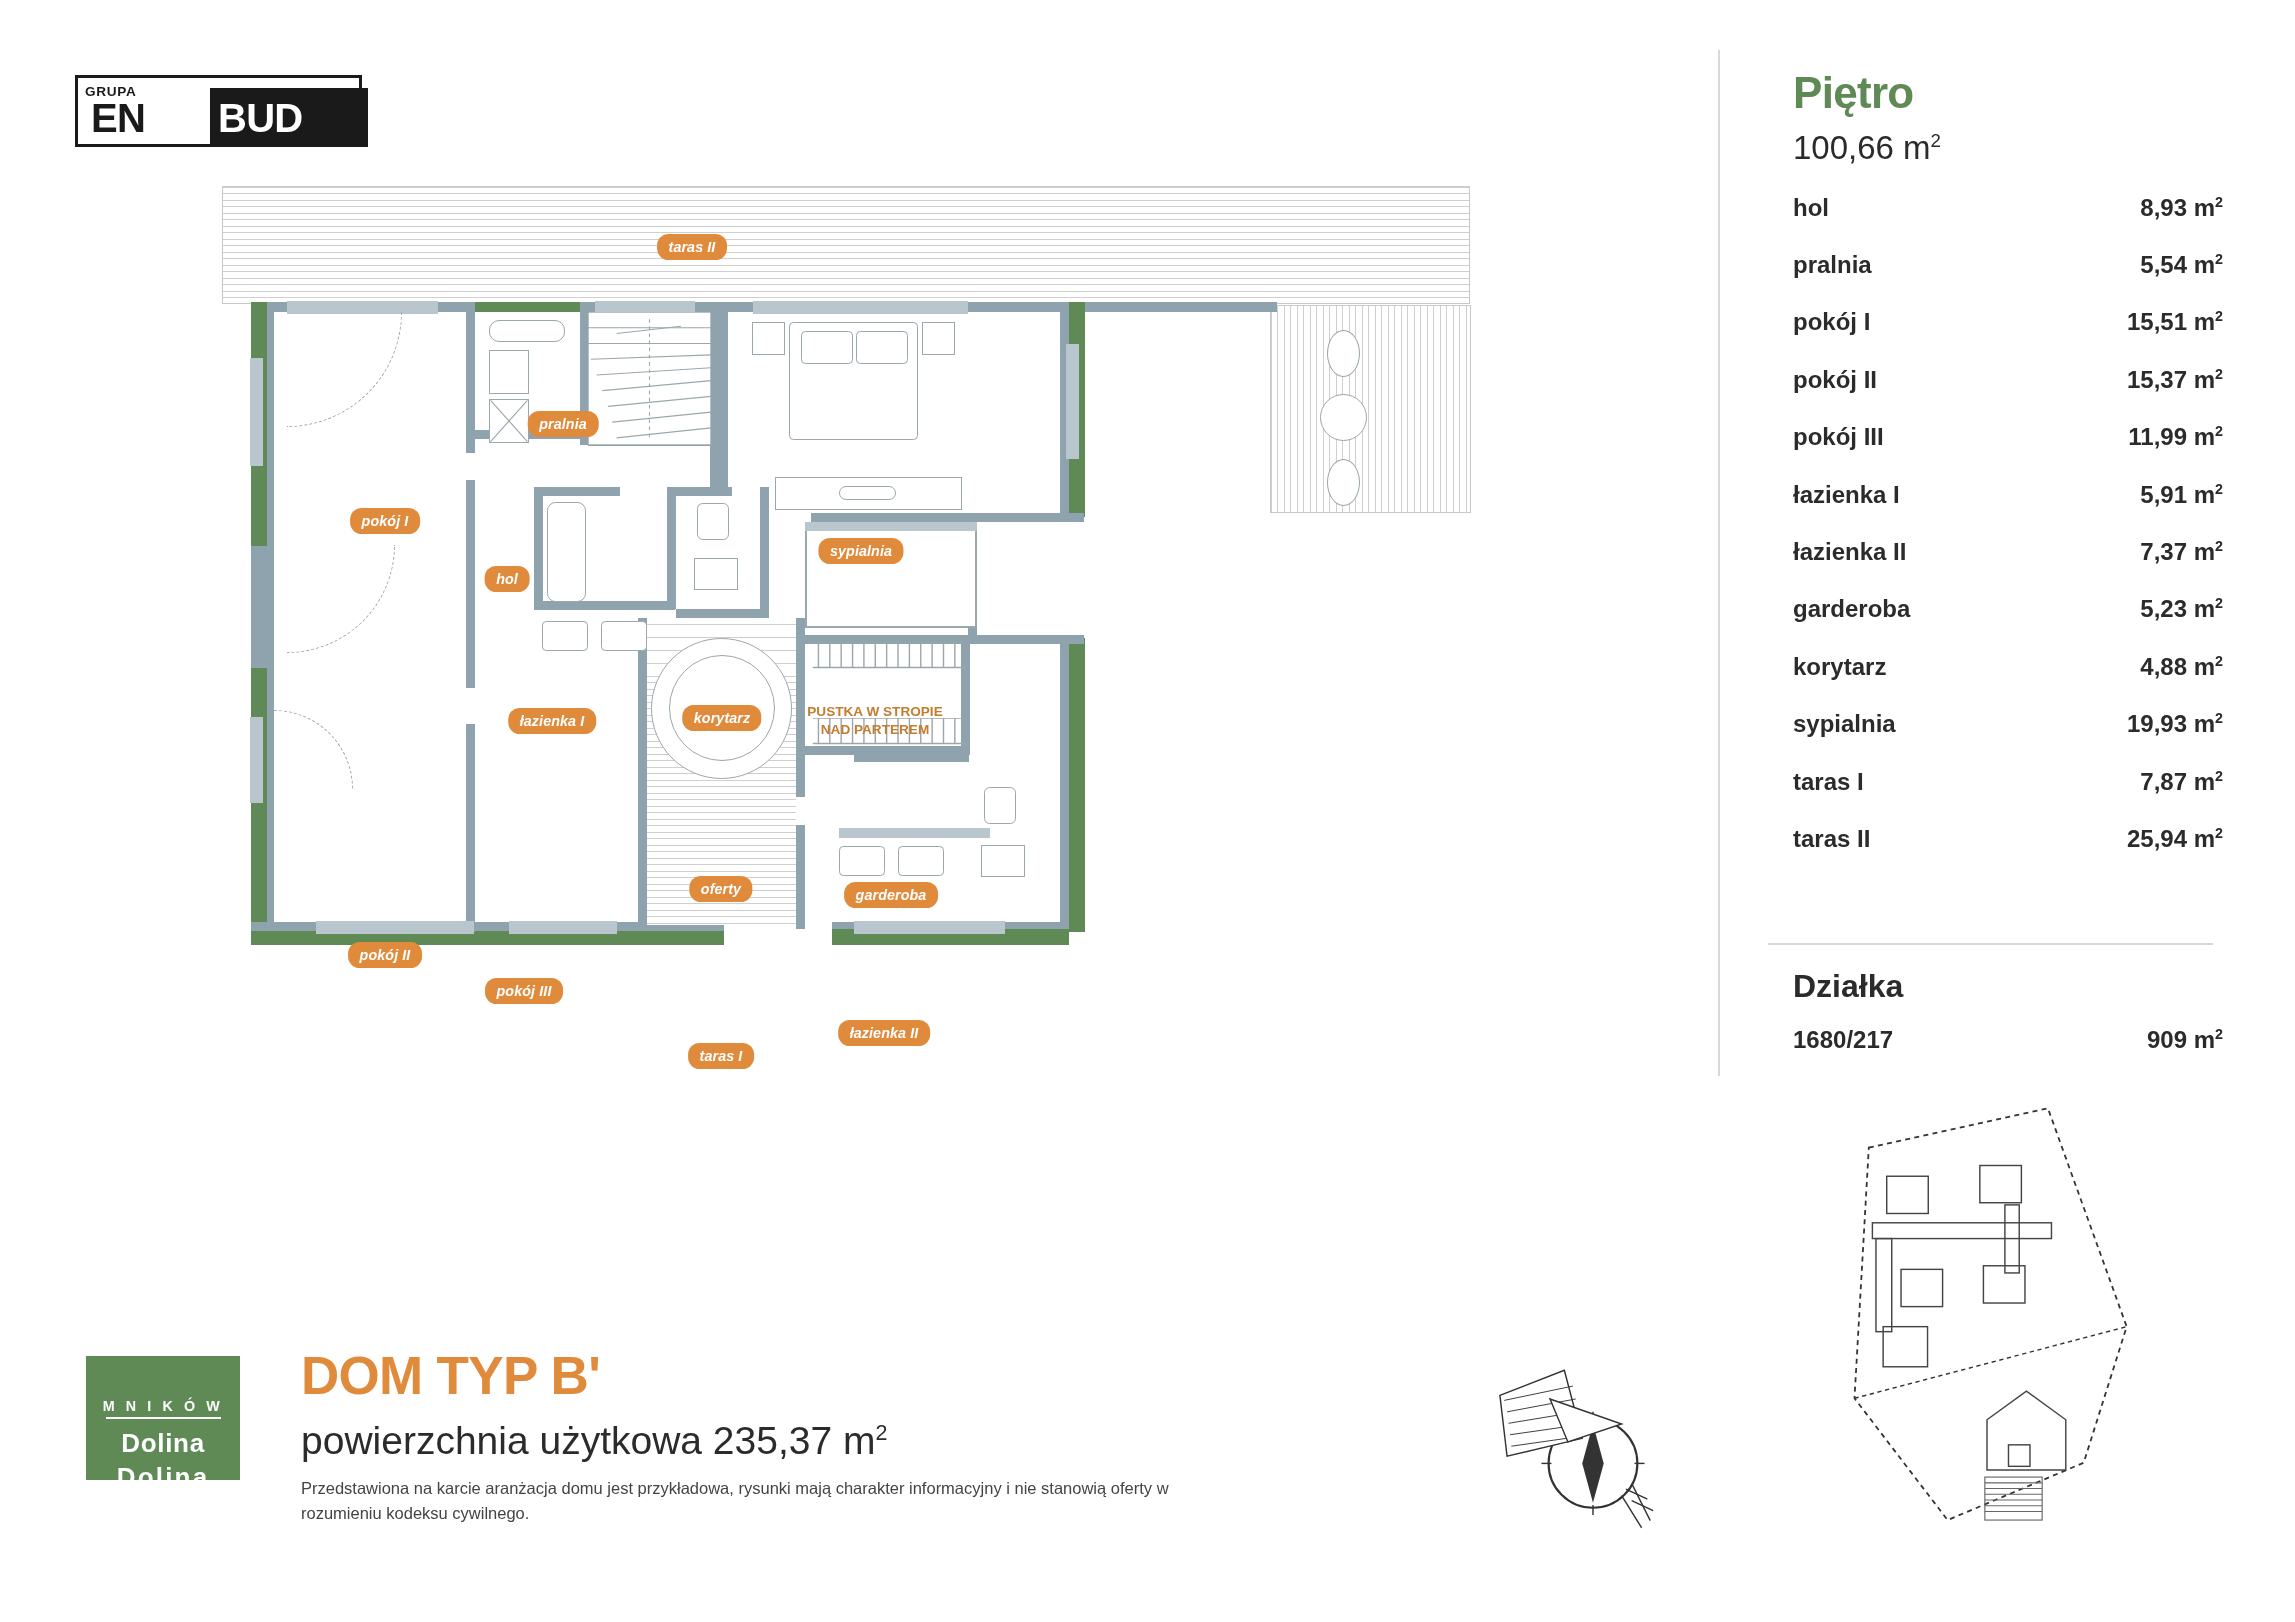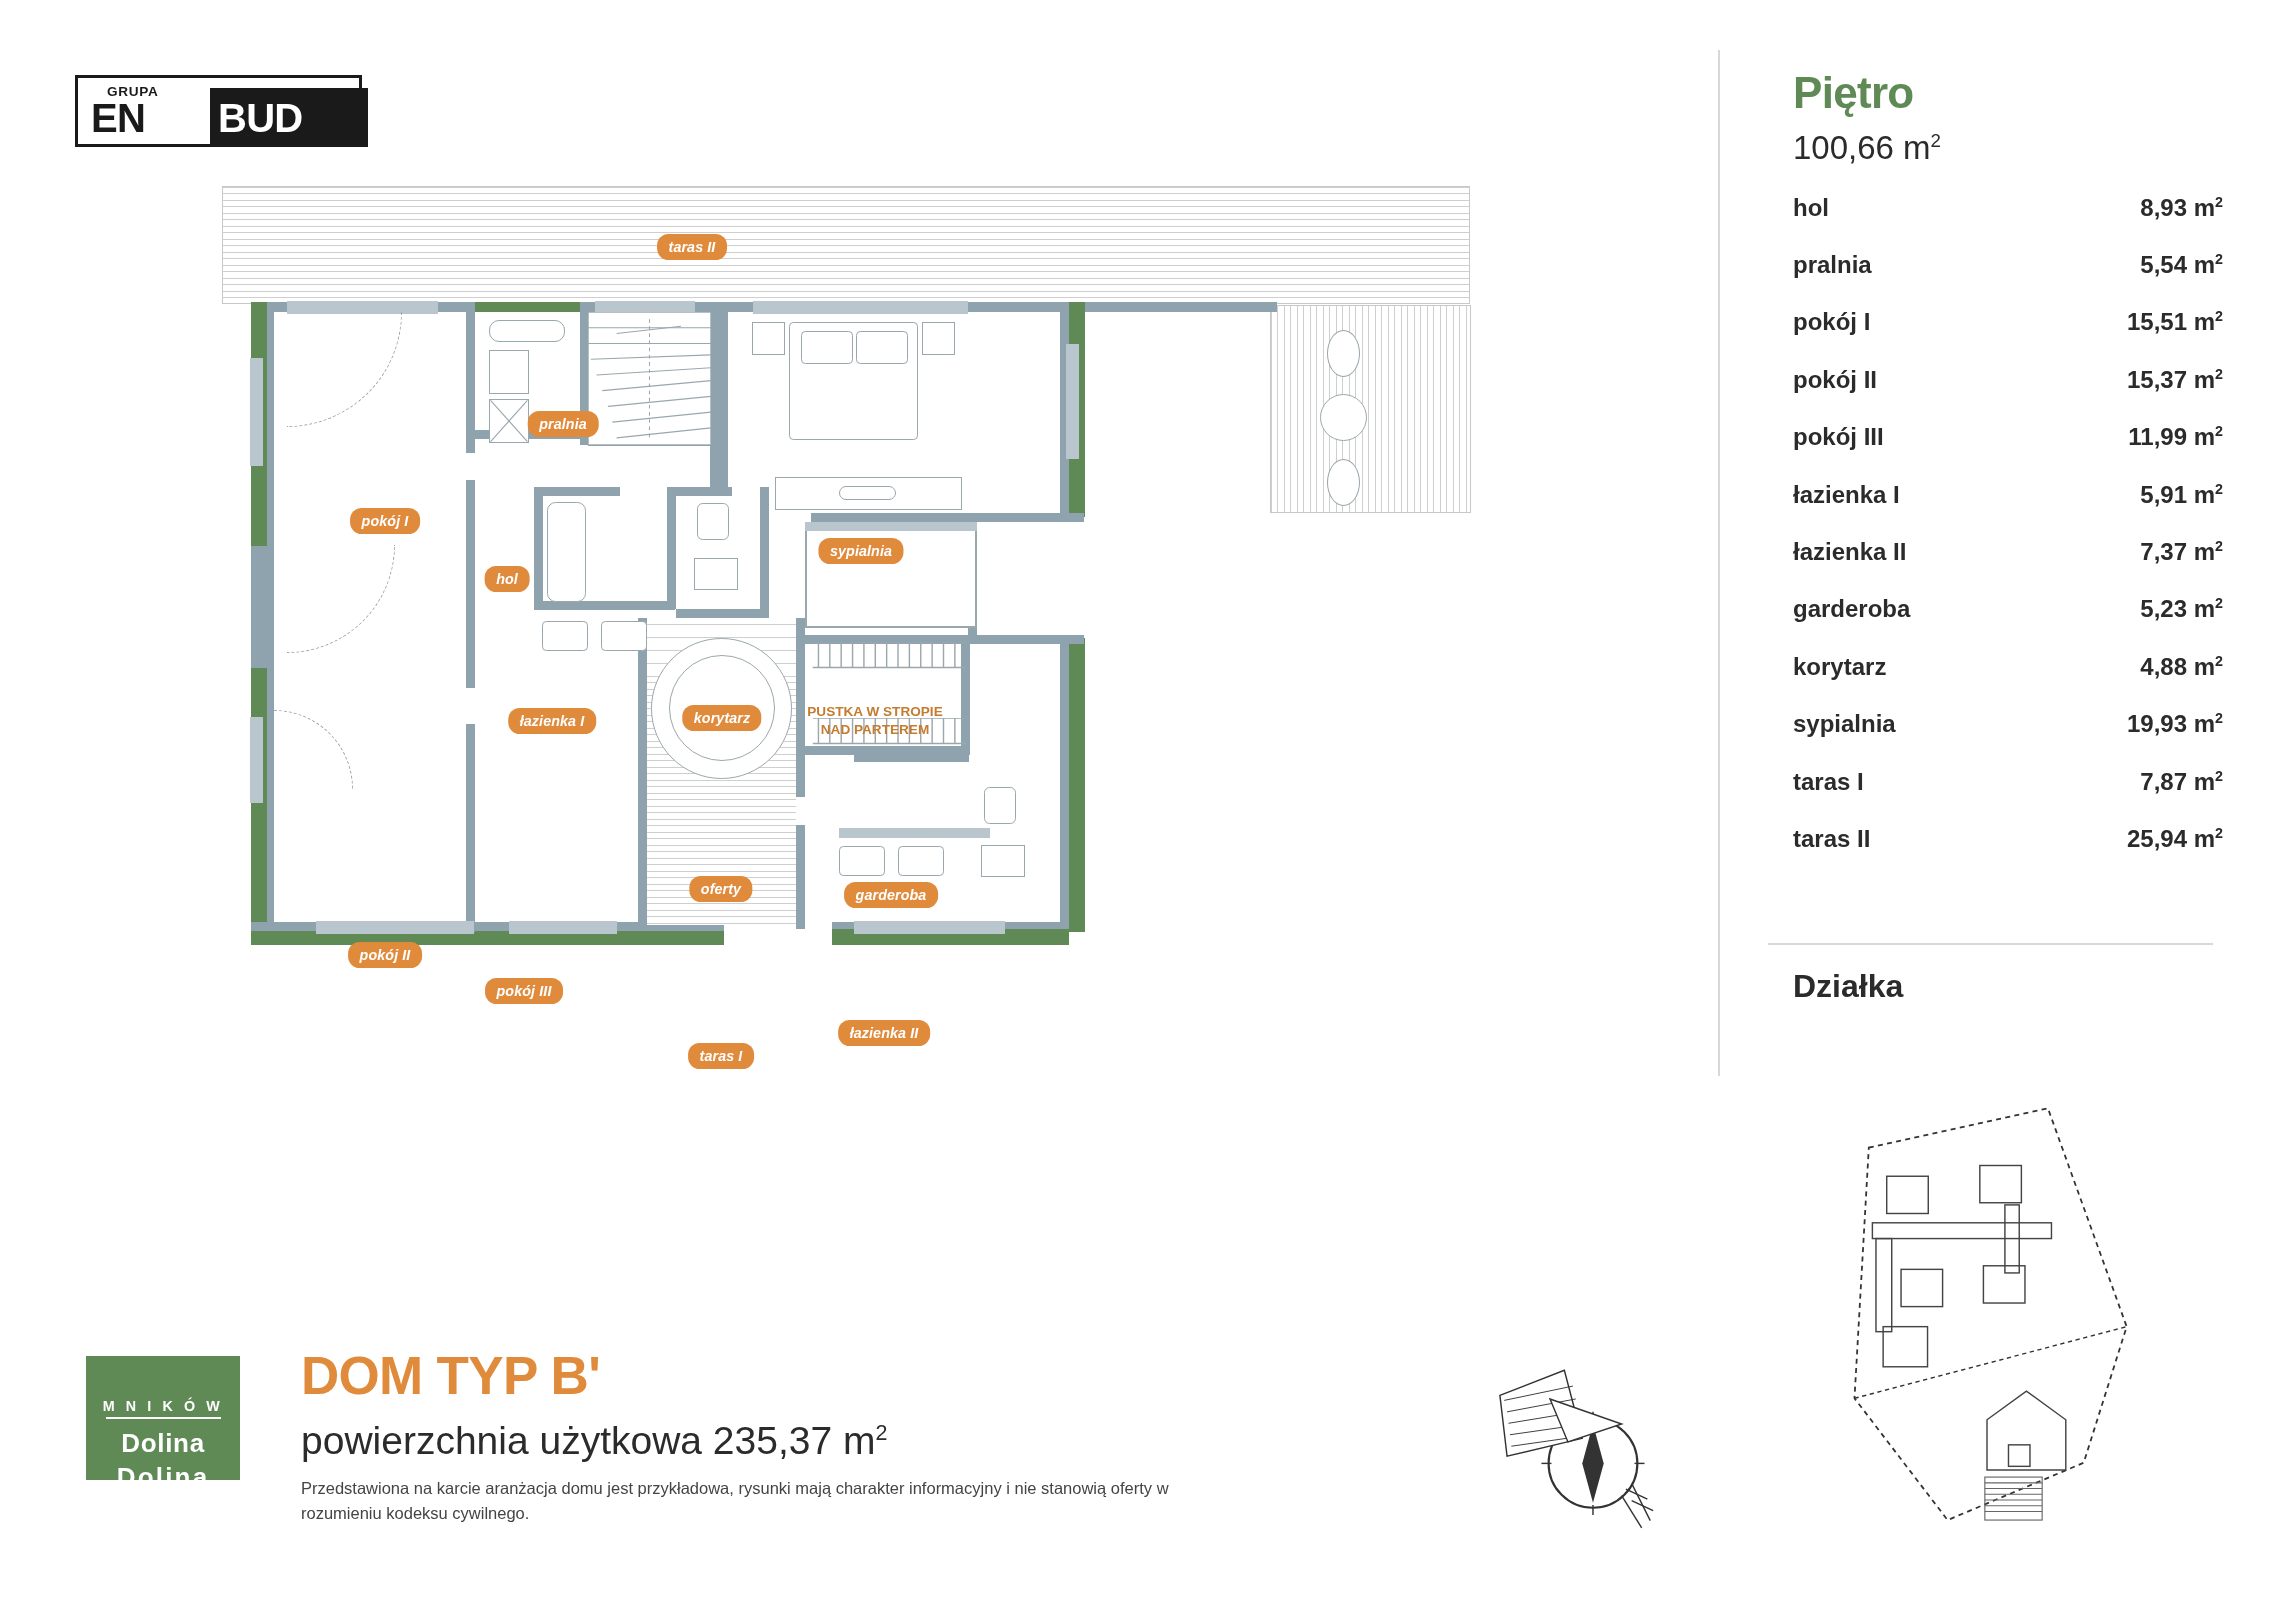--- a/index.html
+++ b/index.html
@@ -15,21 +15,21 @@
 
   
   #logo-enbud {
     position:absolute; left:75px; top:68px; width:316px; height:93px;
   }
   #logo-enbud .logo-box {
     position:absolute; left:0; top:7.2px; width:287px; height:72px;
     border:3.6px solid #1a1a1a; background:#fff;
   }
   #logo-enbud .grupa {
-    position:absolute; left:32px; top:17px; font-size:13.6px; font-weight:bold;
+    position:absolute; left:10px; top:17px; font-size:13.6px; font-weight:bold;
     letter-spacing:0.7px; color:#1a1a1a; line-height:1;
   }
   #logo-enbud .en {
     position:absolute; left:16px; top:30px; font-size:40px; font-weight:bold;
     letter-spacing:-0.7px; color:#1a1a1a; line-height:1;
   }
   #logo-enbud .bud {
     position:absolute; left:135px; top:20px; width:158px; height:59px;
     background:#1a1a1a;
   }
@@ -426,20 +426,24 @@
   <div class="row" style="top:725px;">
     <span class="rname">taras I</span>
     <span class="rval"><span>7,87 m</span><sup>2</sup></span>
   </div>
   <div class="row" style="top:782px;">
     <span class="rname">taras II</span>
     <span class="rval"><span>25,94 m</span><sup>2</sup></span>
   </div>
 
   <div id="dzialka-title">Działka</div>
+  <div id="dzialka-row">
+    <span class="rname">1680/217</span>
+    <span class="rval"><span>909 m</span><sup>2</sup></span>
+  </div>
 
   <svg id="plot-map" viewBox="0 0 430 640">
     <polygon points="50,80 300,25 410,330 350,520 160,600 30,430" fill="none" stroke="#333" stroke-width="2.5" stroke-dasharray="7,6"></polygon>
     <line x1="30" y1="430" x2="410" y2="330" stroke="#333" stroke-width="2" stroke-dasharray="6,5"></line>
     <g fill="none" stroke="#444" stroke-width="2">
       <rect x="75" y="120" width="58" height="52"></rect>
       <rect x="205" y="105" width="58" height="52"></rect>
       <rect x="95" y="250" width="58" height="52"></rect>
       <rect x="210" y="245" width="58" height="52"></rect>
       <rect x="70" y="330" width="62" height="56"></rect>

